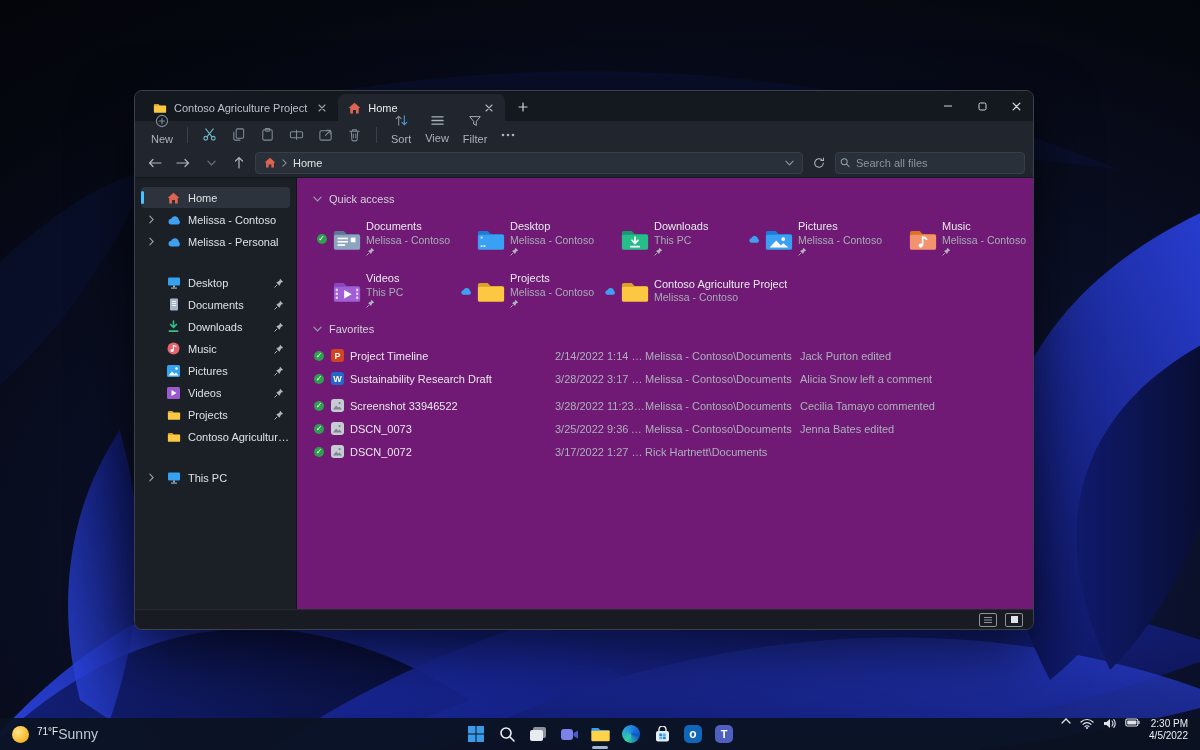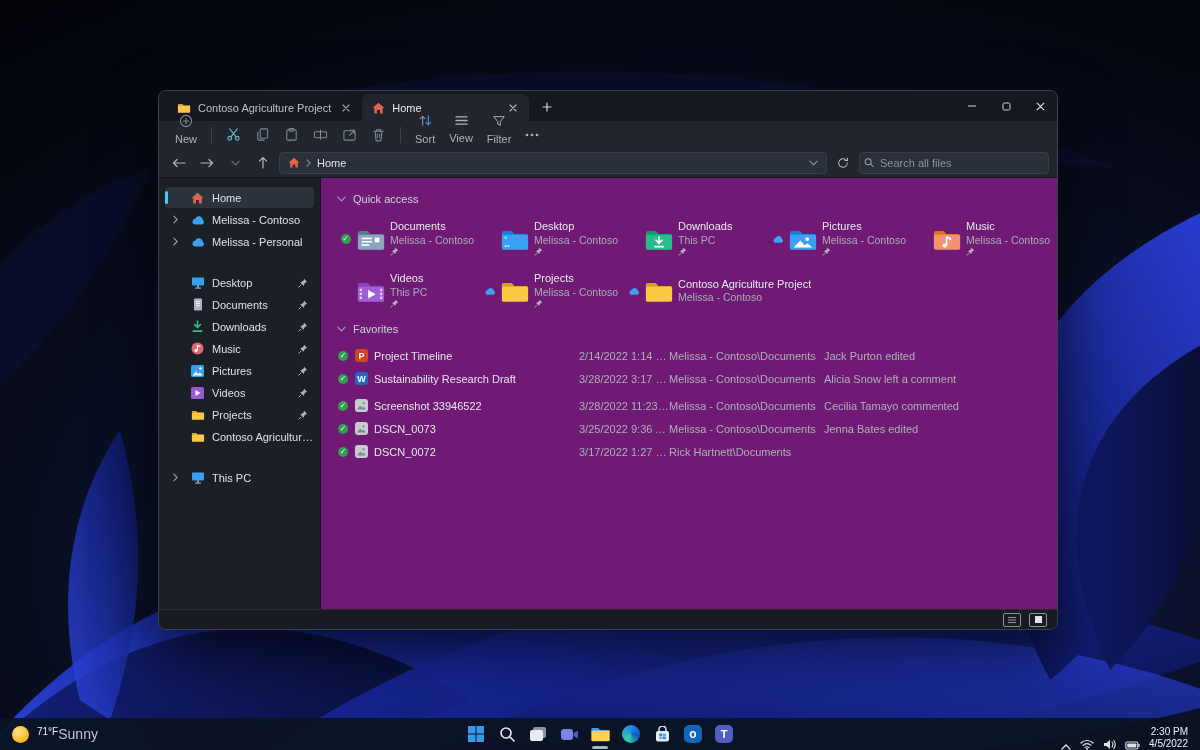--- a/index.html
+++ b/index.html
@@ -3,21 +3,21 @@
 <meta charset="utf-8">
 <style>
   * { margin:0; padding:0; box-sizing:border-box; }
   html,body { width:1200px; height:750px; overflow:hidden; }
   body { font-family:"Liberation Sans", sans-serif; color:#e4e6e8; background:#05070f; position:relative; }
 
   
   .wallpaper { position:absolute; inset:0; z-index:0; }
 
   
-  .window { position:absolute; left:158px; top:90px; width:900px; height:540px; z-index:5;
+  .window { position:absolute; left:134px; top:90px; width:900px; height:540px; z-index:5;
     background:#181c22; border:1px solid #3a414a; border-radius:8px; overflow:hidden;
     box-shadow:0 22px 60px rgba(0,0,0,.65); display:flex; flex-direction:column; }
 
   
   .tabstrip { height:30px; background:#141920; display:flex; align-items:flex-end; flex:0 0 auto; }
   .tabs { display:flex; align-items:flex-end; padding-left:8px; }
   .tab { height:27px; display:flex; align-items:center; gap:7px; padding:0 8px 0 10px;
     border-radius:7px 7px 0 0; font-size:11px; color:#b9c0c8; cursor:default; }
   .tab.active { background:#21262e; color:#e8eaec; }
   .tab .tab-label { white-space:nowrap; }
@@ -98,21 +98,21 @@
   .taskbar { position:absolute; left:0; right:0; bottom:0; height:32px; z-index:10;
     background:rgba(11,18,33,.93); display:flex; align-items:center; }
   .tb-weather { display:flex; align-items:center; gap:8px; padding:0 12px; height:100%; }
   .sun { width:17px; height:17px; border-radius:50%; background:radial-gradient(circle at 35% 35%, #ffe48a, #f6b31e 75%); }
   .weather-txt { display:flex; flex-direction:row; line-height:1.15; }
   .weather-temp { font-size:10px; color:#eceff2; }
   .weather-cond { font-size:14px; color:#c2c9d0; }
   .tb-center { position:absolute; left:50%; transform:translateX(-50%); display:flex; align-items:center; gap:5px; height:100%; }
   .tb-app { width:26px; height:26px; border-radius:5px; display:flex; align-items:center; justify-content:center; position:relative; }
   .tb-app .under { position:absolute; bottom:-2px; left:5px; width:16px; height:3px; border-radius:2px; background:#9fb7cc; }
-  .tb-right { margin-left:auto; display:flex; align-items:flex-end; gap:9px; padding-right:12px; height:100%; }
+  .tb-right { margin-left:auto; display:flex; align-items:flex-start; gap:9px; padding-right:12px; height:100%; }
   .tray-ic { display:flex; color:#dfe3e7; }
   .clock { text-align:right; line-height:1.2; }
   .clock .t, .clock .d { font-size:10px; color:#eceff2; }
 
   .appsq { border-radius:5px; display:flex; align-items:center; justify-content:center; color:#fff; font-weight:bold; }
 </style>
 </head>
 <body>
 
 <svg width="0" height="0" style="position:absolute">

